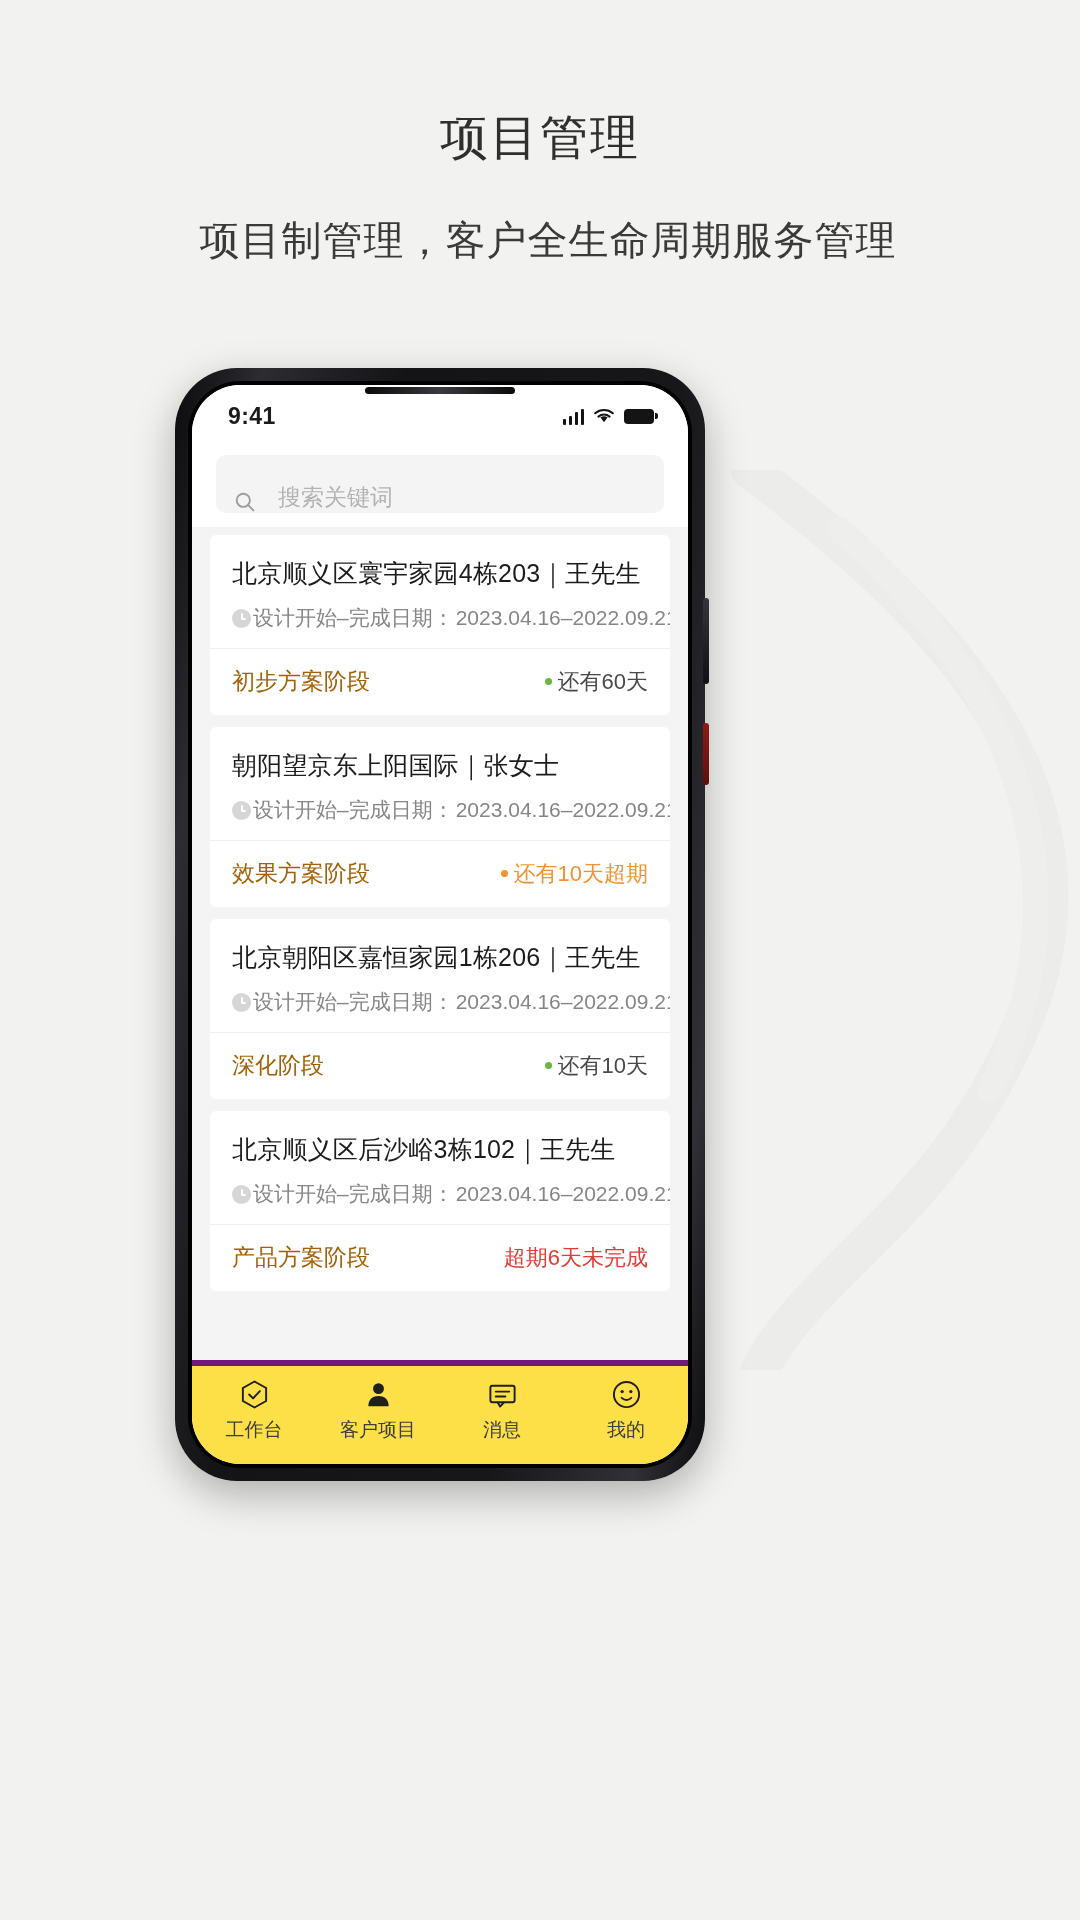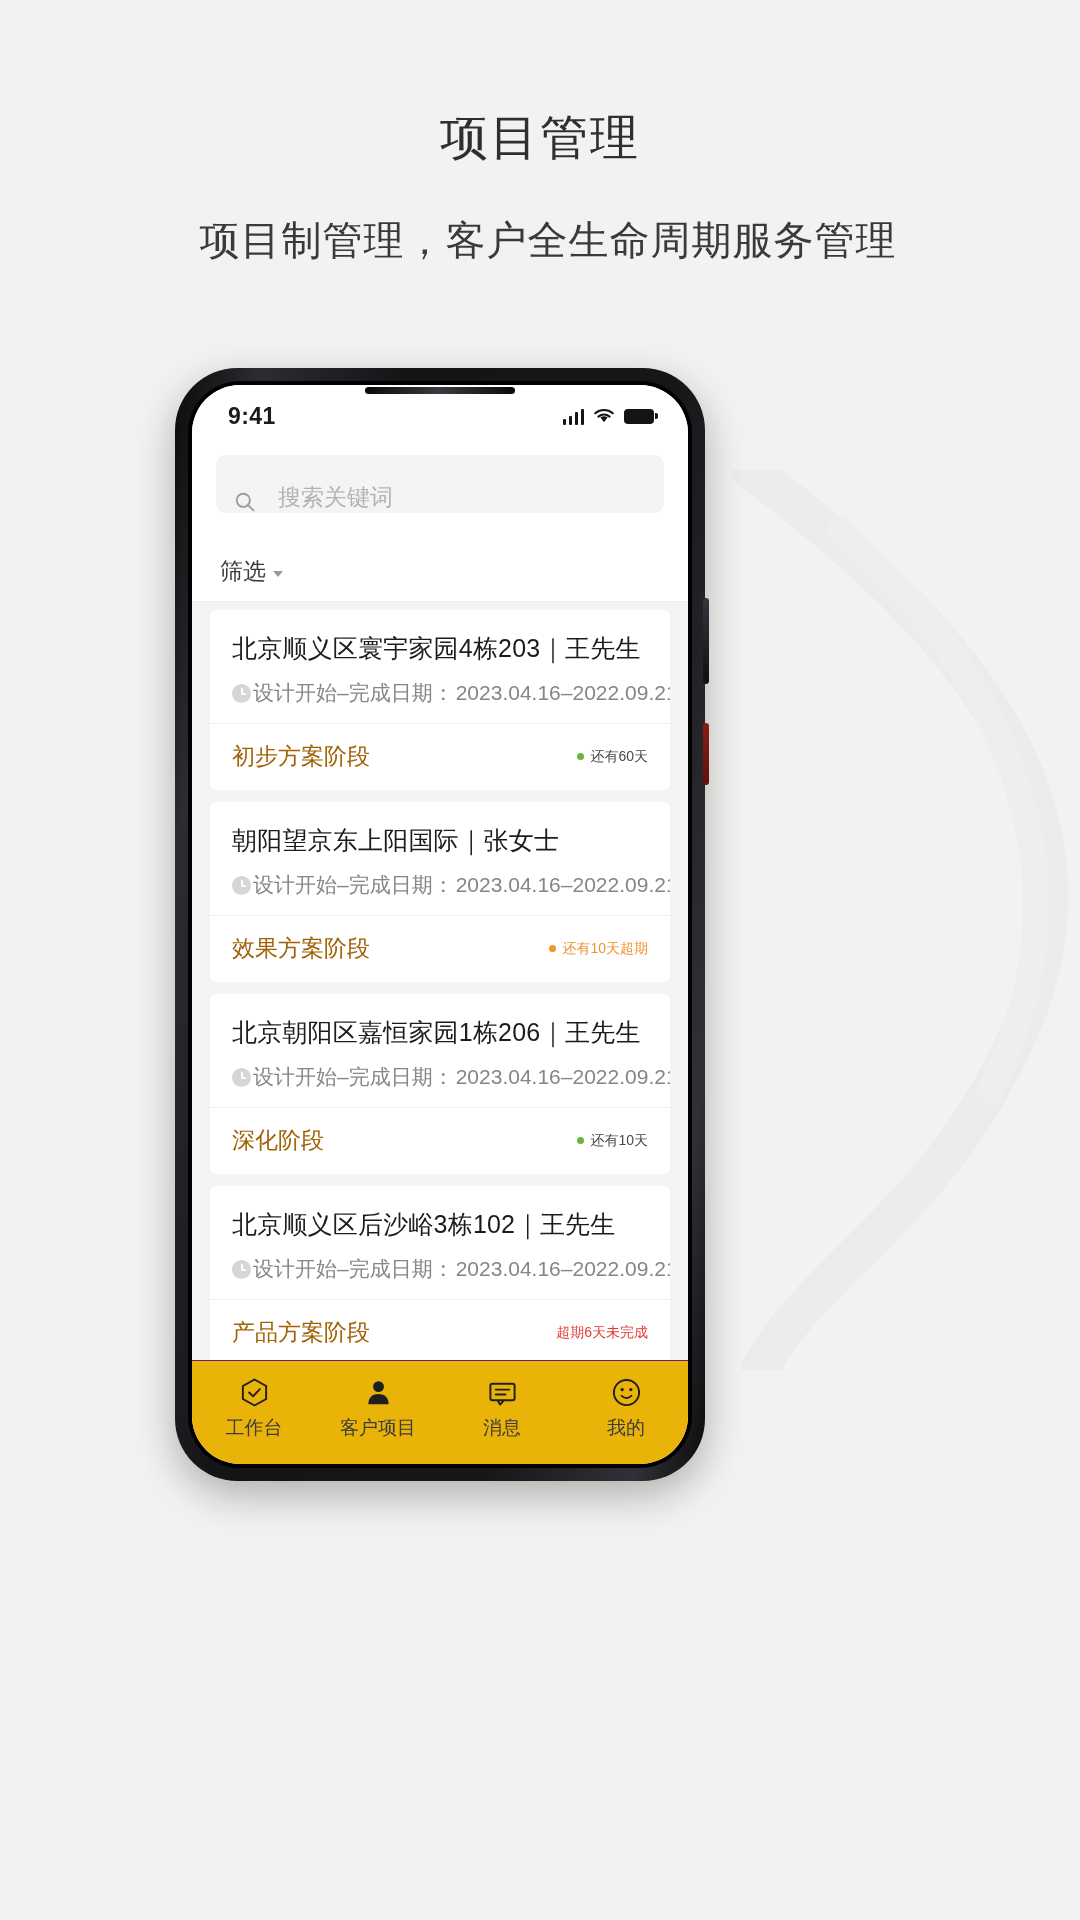--- a/index.html
+++ b/index.html
@@ -159,32 +159,32 @@
     content:""; position:absolute; left:9px; top:9px; width:5px; height:2px;
     background:#fff; border-radius:1px;
   }
   .card-date-text { font-size: 21px; color: #868686; white-space: nowrap; }
   .card-bottom {
     border-top: 1px solid #f0f0f0;
     padding: 17px 22px 18px;
     display: flex; align-items: center; justify-content: space-between;
   }
   .stage { font-size: 23px; color: #a16207; }
-  .status { font-size: 14px; display: flex; align-items: center; gap: 6px; }
+  .status { font-size: 22px; display: flex; align-items: center; gap: 6px; }
   .dot { width: 7px; height: 7px; border-radius: 50%; flex: 0 0 auto; }
   .status.normal { color: #4a4a4a; }
   .status.normal .dot { background: #6db33f; }
   .status.warn { color: #f09330; }
   .status.warn .dot { background: #f09330; }
   .status.danger { color: #e23c36; }
 
   
   .bottomnav {
-    flex: 0 0 auto; height: 104px; background: #eab308;
-    border-top: 1px solid #701a75;
+    flex: 0 0 auto; height: 104px; background: #fde047;
+    border-top: 6px solid #701a75;
     display: flex; align-items: center; justify-content: space-around;
     padding-bottom: 8px;
   }
   .nav-item {
     display: flex; flex-direction: column; align-items: center; gap: 7px;
     width: 25%;
   }
   .nav-label { font-size: 19px; color: #3d3d3d; }
   .nav-ico { width: 31px; height: 31px; color: #1f1f1f; }
   .nav-ico svg { width: 100%; height: 100%; display: block; }
@@ -231,24 +231,20 @@
           <div class="search-box">
             <svg width="22" height="22" viewBox="0 0 22 22">
               <circle cx="9.3" cy="9.3" r="6.6" fill="none" stroke="#9d9d9d" stroke-width="1.9"></circle>
               <line x1="14.2" y1="14.2" x2="19.4" y2="19.4" stroke="#9d9d9d" stroke-width="1.9" stroke-linecap="round"></line>
             </svg>
             <span class="search-ph">搜索关键词</span>
           </div>
         </div>
 
 
-        <div class="filter-row">
-          <span class="filter-label">筛选</span>
-          <span class="caret"></span>
-        </div>
 
         <div class="list">
 
           <div class="card">
             <div class="card-top">
               <div class="card-title">北京顺义区寰宇家园4栋203｜王先生</div>
               <div class="card-date">
                 <span class="clock"></span>
                 <span class="card-date-text">设计开始–完成日期：</span>
                 <span class="card-date-text">2023.04.16–2022.09.21</span>

